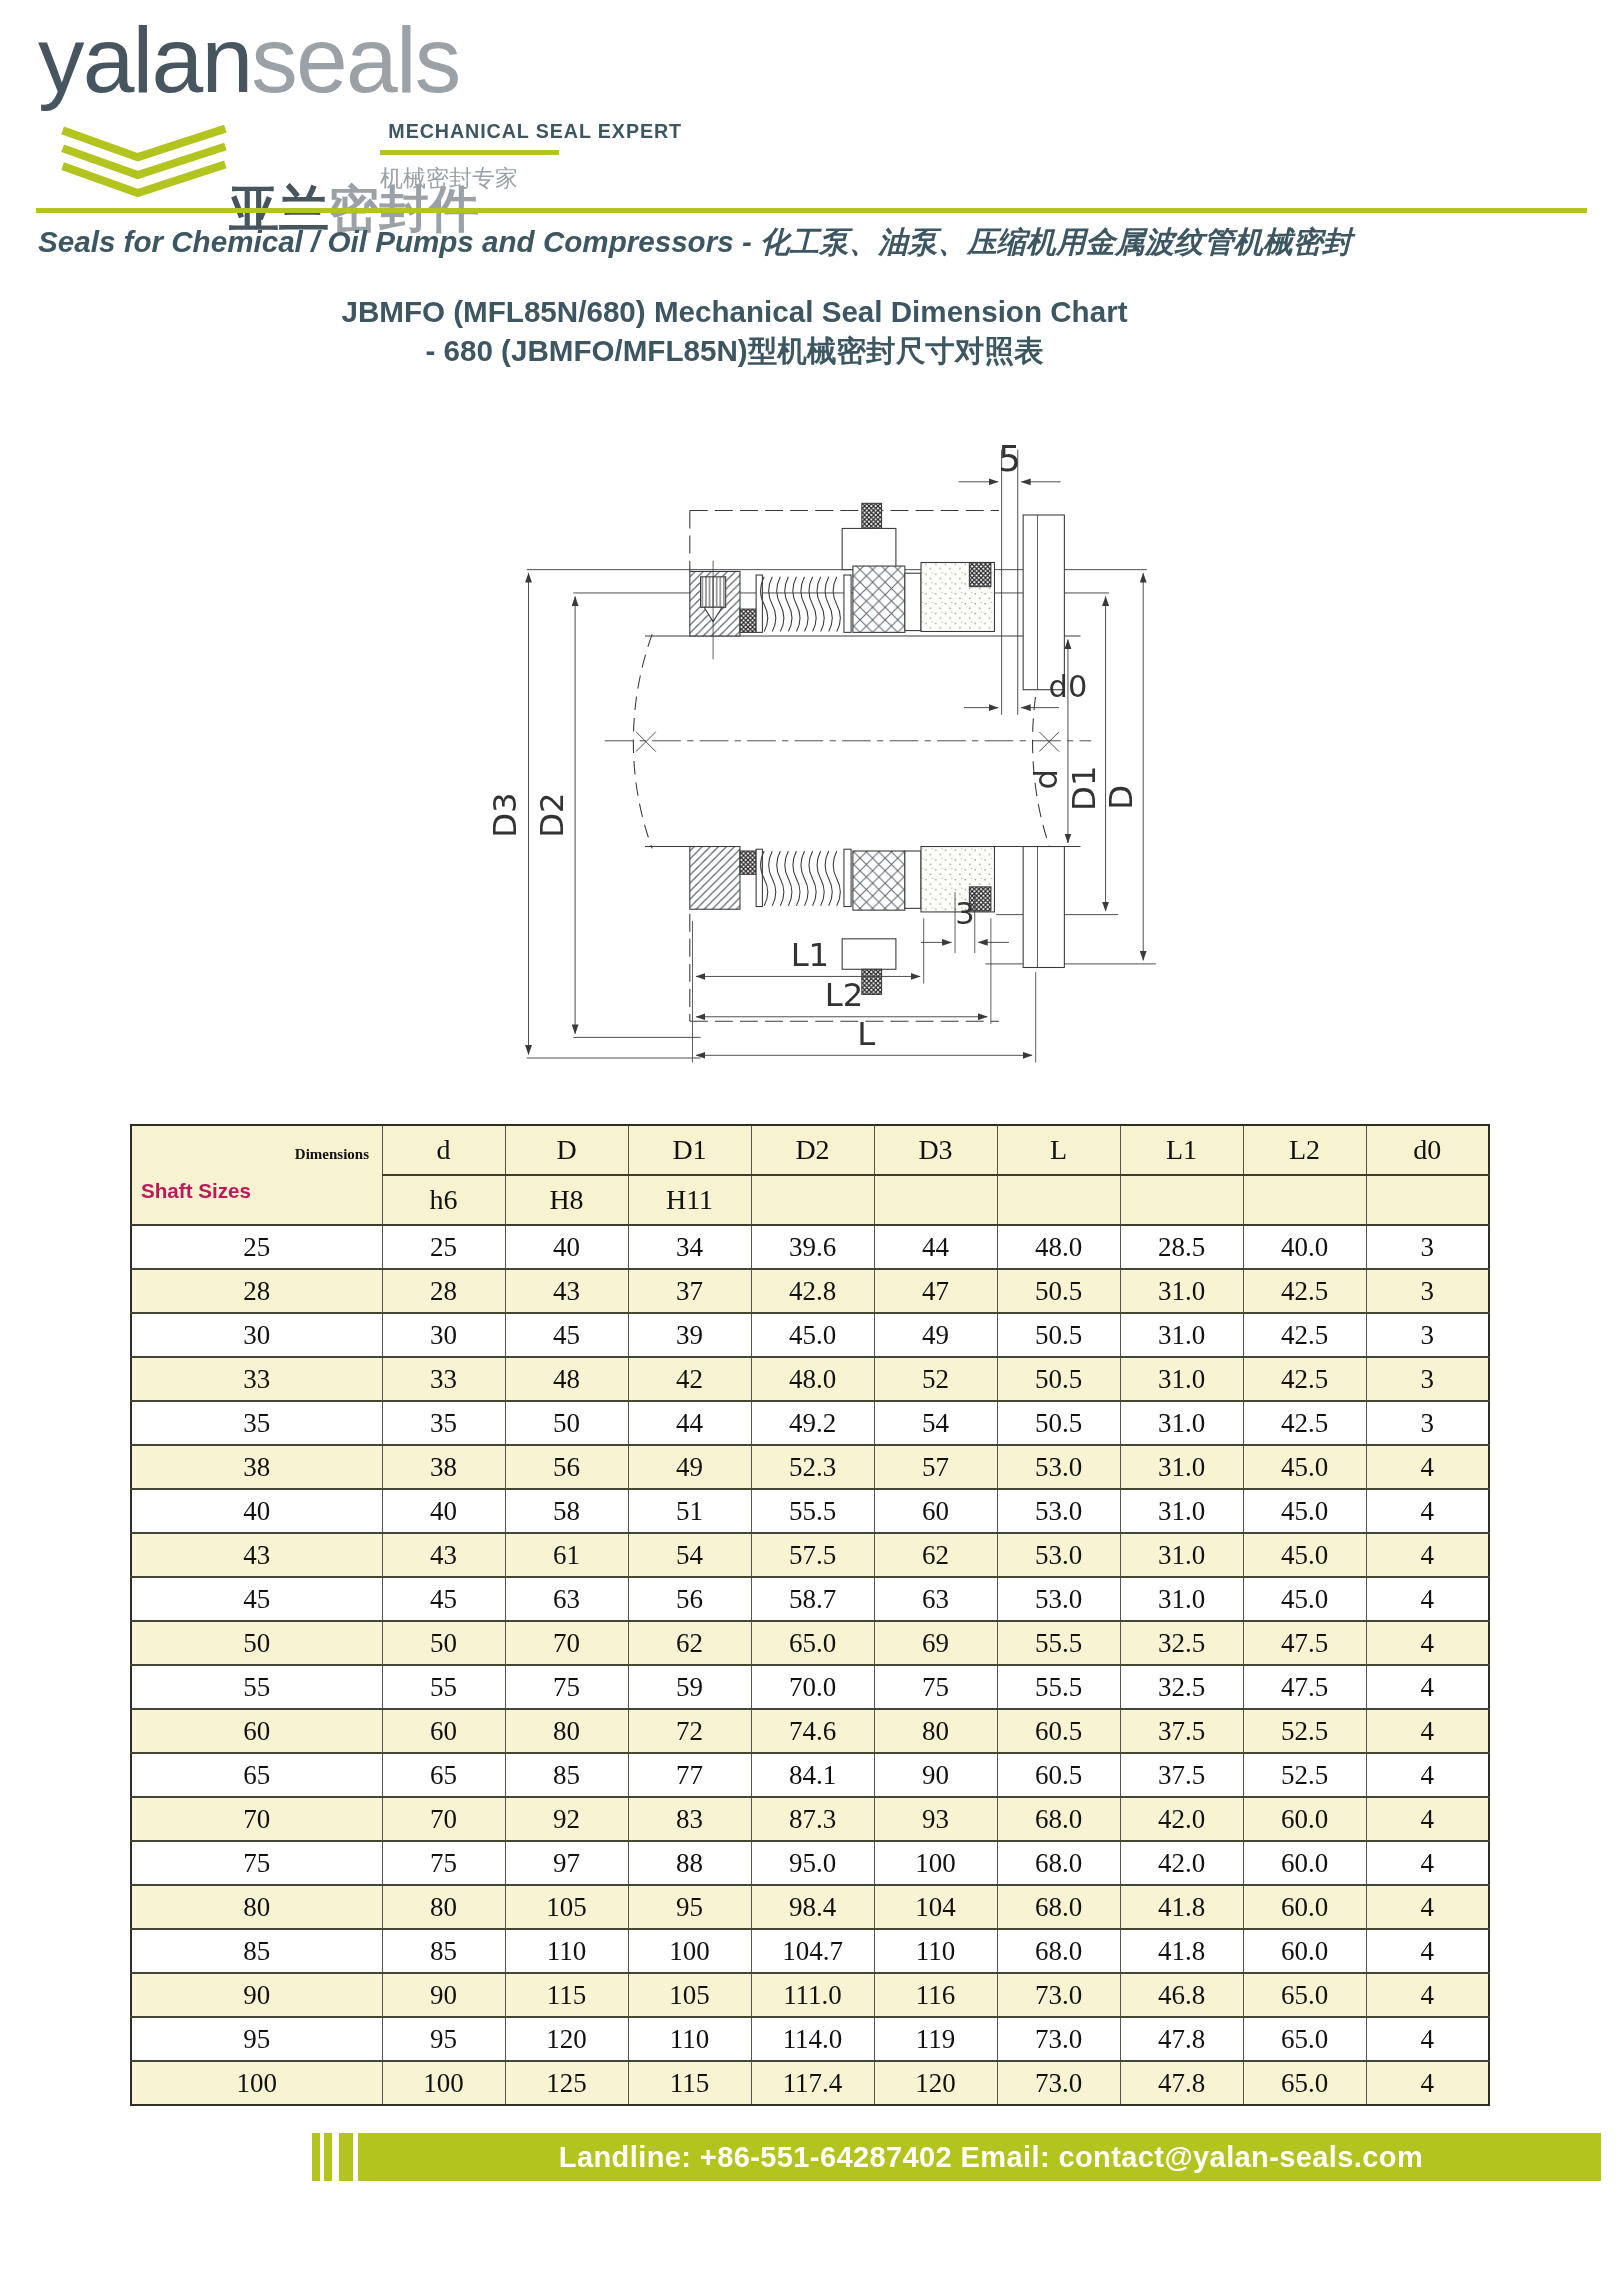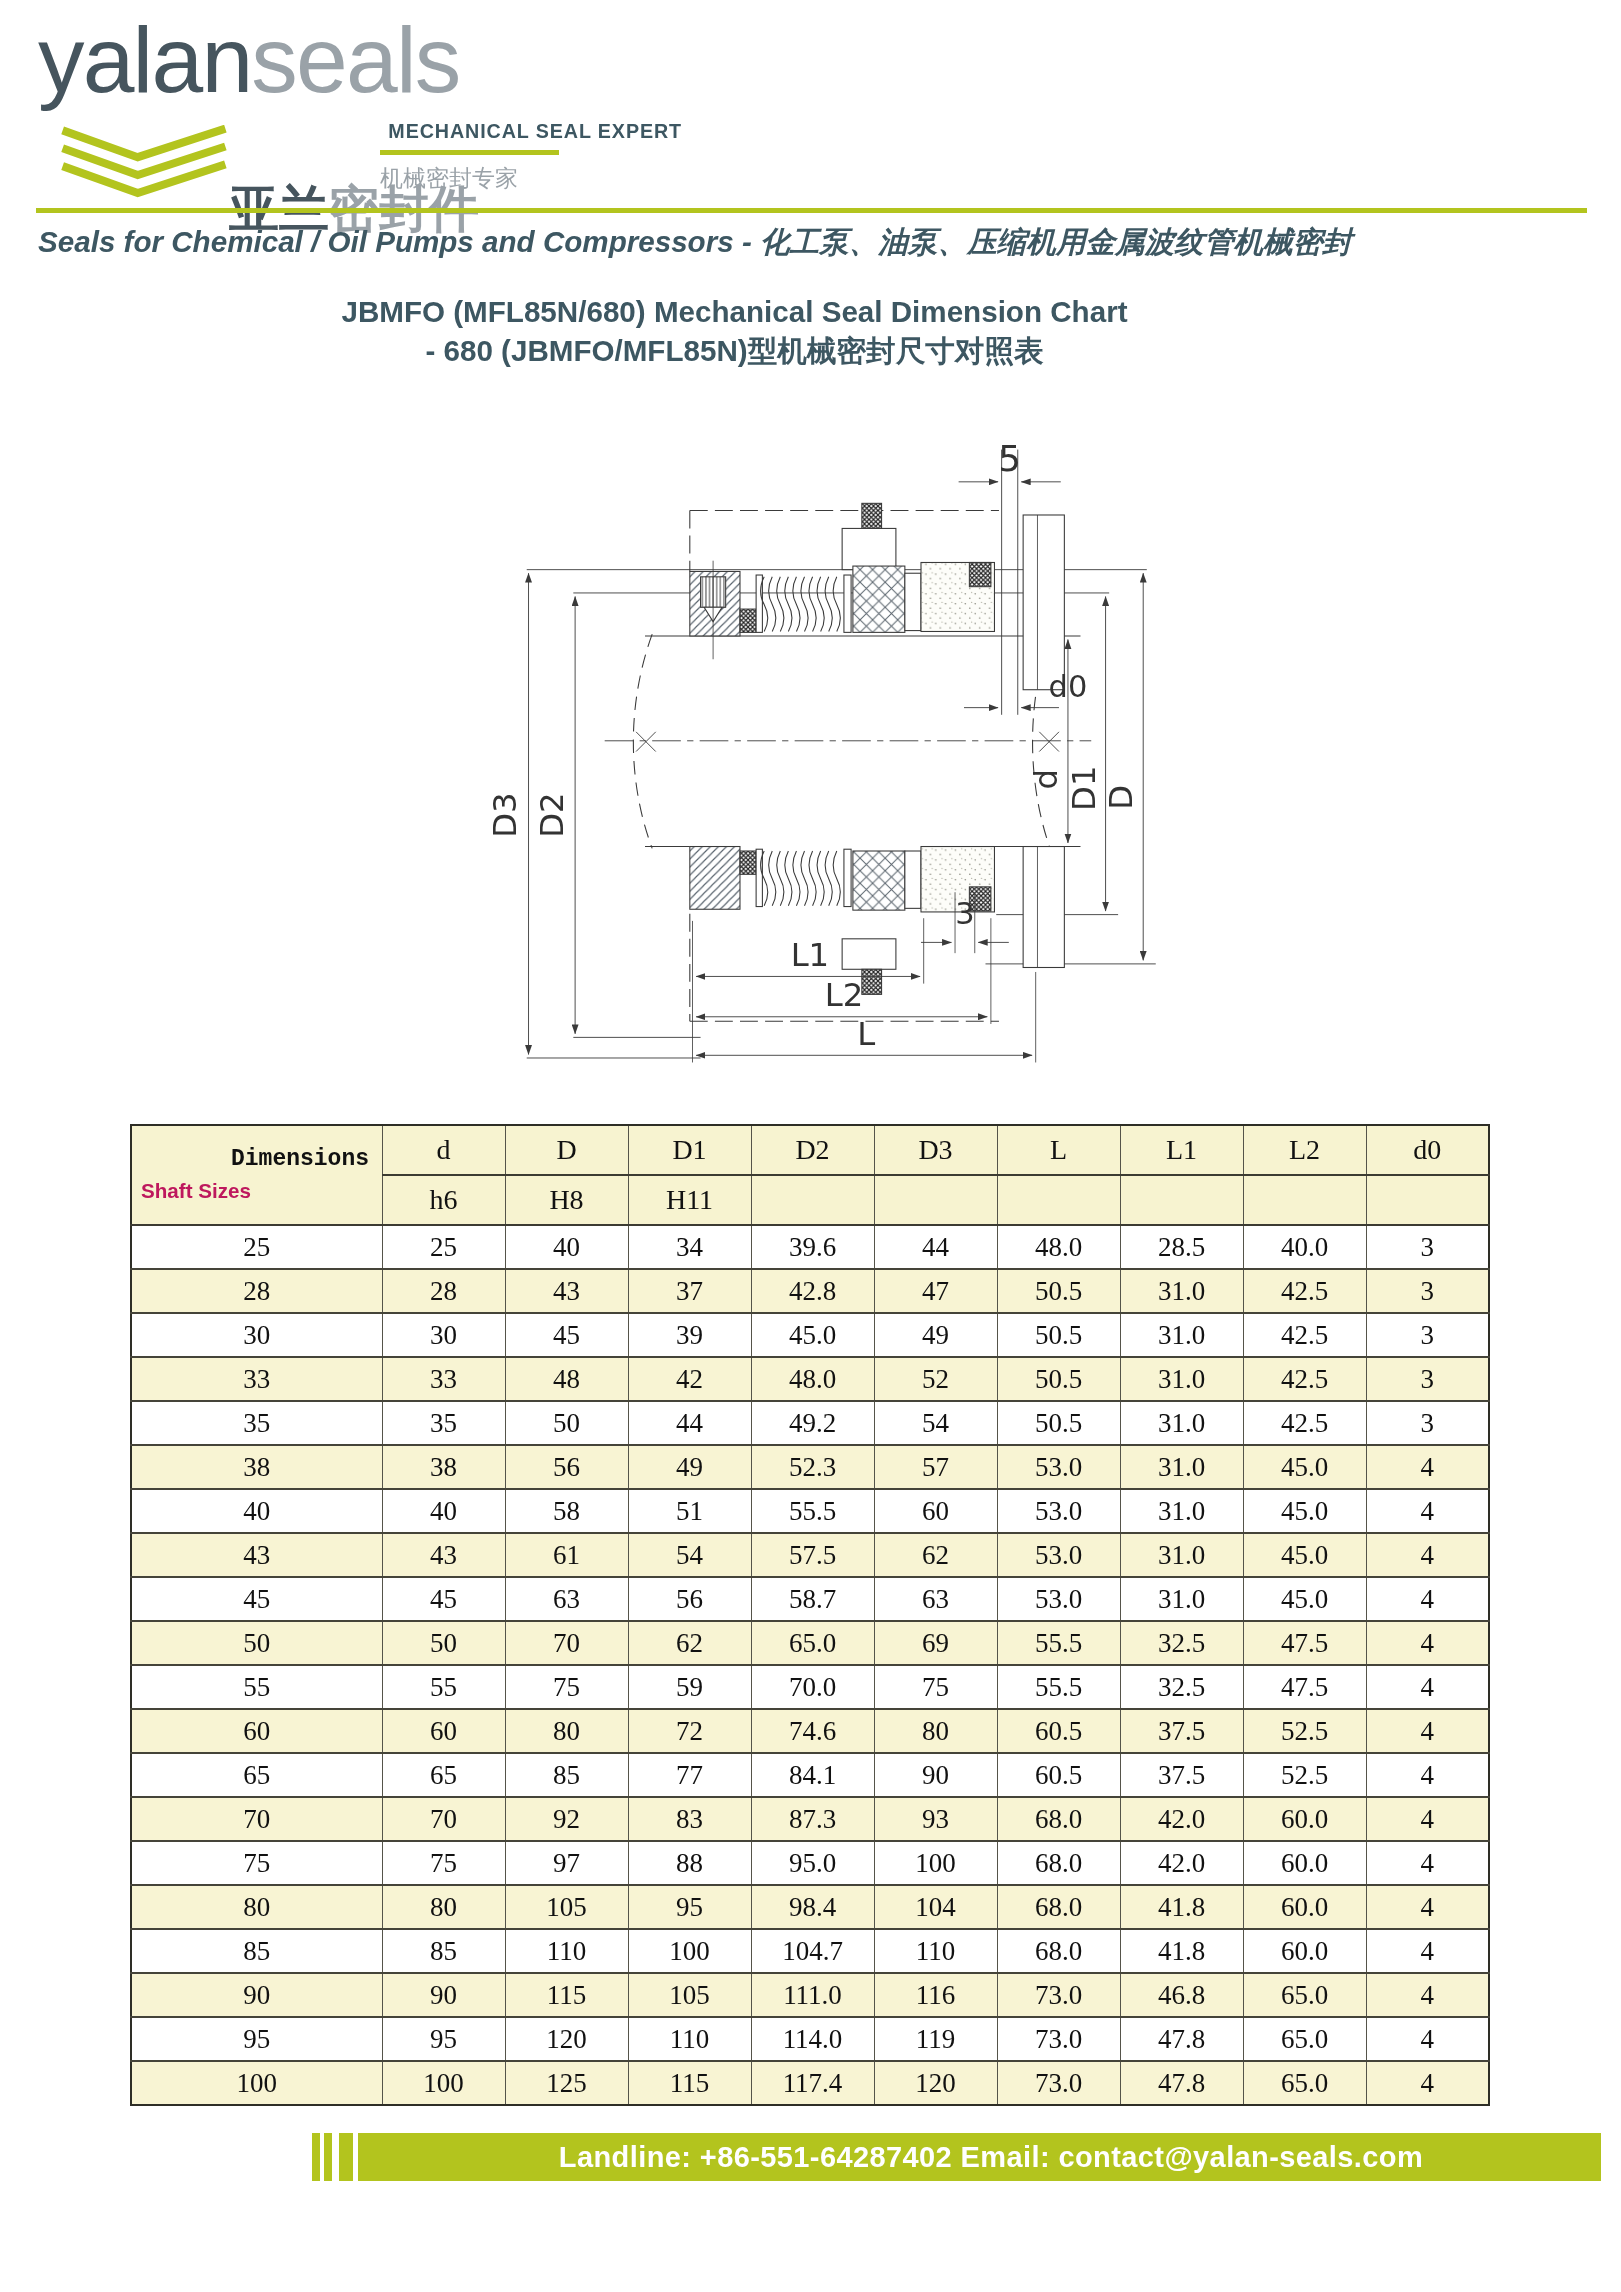--- a/index.html
+++ b/index.html
@@ -43,22 +43,22 @@
   .dim-table{border:2.7px solid #2e2e26;}
   .dim-table thead th{background:var(--hdrbg);font-size:28px;height:48px;}
   .dim-table thead tr.sub th{border-top:2.1px solid #3c3b32;}
   .dim-table thead tr.sub{border-bottom:2.3px solid #3c3b32;}
   .dim-table tbody td{font-size:27px;height:42px;background:#fff;}
   .dim-table tbody tr{border-top:2px solid #454439;}
   .dim-table tbody tr:nth-child(even) td{background:var(--altbg);}
   .corner{position:relative;background:
       linear-gradient(to bottom right, transparent 49.55%, #3c3b32 49.55%, #3c3b32 50.45%, transparent 50.45%),
       var(--hdrbg);}
-  .corner .c-top{position:absolute;right:12.5px;top:19.7px;font-family:Liberation Mono, monospace;
-      font-size:23px;font-weight:bold;color:#111;}
+  .corner .c-top{position:absolute;right:12.5px;top:19.7px;font-family:Liberation Serif, serif;
+      font-size:15px;font-weight:bold;color:#111;}
   .corner .c-bot{position:absolute;left:9px;bottom:21.5px;font-family:"Liberation Sans",sans-serif;
       font-size:20.6px;font-weight:bold;color:#be185d;text-align:center;}
 
   
   .footer{position:absolute;left:0;top:2133px;width:1621px;height:48px;padding-left:48px;}
   .footer .seg{position:absolute;top:0;height:48px;background:var(--green);}
   .footer .bar{position:absolute;left:381px;top:0;width:1220px;height:48px;background:var(--green);
       display:flex;align-items:center;justify-content:center;}
   .footer .bar span{color:#fff;font-size:29px;font-weight:bold;letter-spacing:0.4px;white-space:nowrap;}
 </style>

